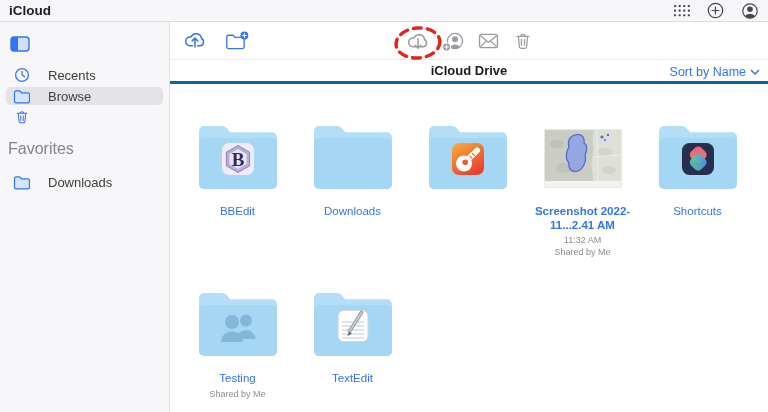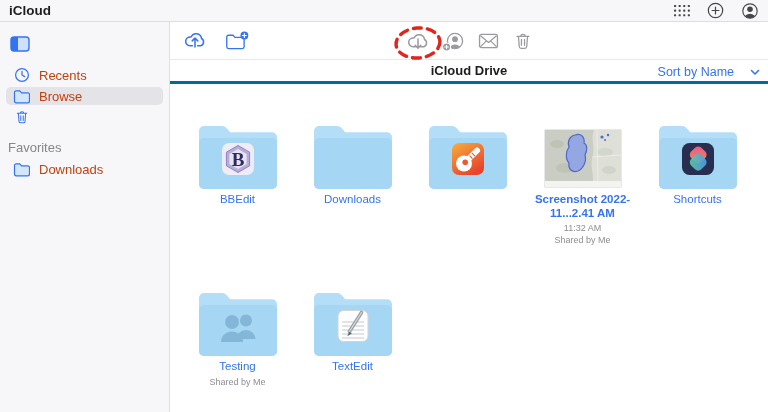--- a/index.html
+++ b/index.html
@@ -14,50 +14,50 @@
   .brand { display:flex; align-items:flex-start; gap:16px; font-size:13.5px; font-weight:bold; color:#1d1d1f;flex-direction:column; }
   .brand .apple { display:flex; align-items:center; color:#1d1d1f; }
   .brand .drive { color:#0f766e; }
   .topbar-right { display:flex; align-items:center; gap:17px; color:#47474b; }
   .tb-icon { display:flex; align-items:center; justify-content:center; height:18px; }
 
   
   .sidebar { position:absolute; left:0; top:22px; width:170px; height:390px;
     background:#f7f7f9; border-right:1px solid #e0e0e4; padding-top:12px; }
   .panel-toggle { margin:2px 0 14px 10px; width:20px; height:16px; cursor:pointer; }
-  .nav-item { display:flex; align-items:center; gap:9px; height:18px; margin:0 6px 3px 6px;
-    padding-left:7px; border-radius:5px; font-size:13px; color:#c2410c; cursor:default; }
+  .nav-item { display:flex; align-items:center; gap:18px; height:18px; margin:0 6px 3px 6px;
+    padding-left:7px; border-radius:5px; font-size:13px; color:#404040; cursor:default; }
   .nav-item.selected { background:#e3e3e8; }
   .nav-item .ni-icon { width:17px; display:flex; justify-content:center; color:#3574f0; }
-  .section-heading { margin:14px 0 5px 8px; font-size:13px; color:#85858a; }
+  .section-heading { margin:14px 0 15px 8px; font-size:16px; color:#85858a; }
 
   
   .content { position:absolute; left:170px; top:22px; width:598px; height:390px; background:#fff; }
   .toolbar { position:relative; height:38px; border-bottom:1px solid #e9e9ec;
     display:flex; align-items:center; }
   .toolbar-left { display:flex; align-items:center; gap:18px; padding-left:13px; color:#3574f0; }
   .toolbar-center { position:absolute; left:236px; top:0; height:38px;
     display:flex; align-items:center; gap:11px; color:#9a9aa0; }
   .tool-btn { display:flex; align-items:center; justify-content:center; width:24px; height:26px; cursor:pointer; }
   .annotation-circle { position:absolute; left:222px; top:2px; pointer-events:none; }
 
   .page-header { position:relative; height:24px; border-bottom:3px solid #0369a1;
     display:flex; align-items:center; justify-content:center; background:#fff; }
   .page-title { font-size:13px; font-weight:bold; color:#1d1d1f; }
   .sort-control { position:absolute; right:8px; top:0; height:24px; display:flex; align-items:center;
-    gap:16px; color:#3574f0; font-size:12.5px; cursor:pointer; }
+    gap:4px; color:#3574f0; font-size:12.5px; cursor:pointer; }
 
   
   .files { display:grid; grid-template-columns:repeat(5,115px); grid-auto-rows:167px;
     padding:39px 0 0 10px; }
   .tile { display:flex; flex-direction:column; align-items:center; width:115px; }
   .icon-wrap { position:relative; width:82px; height:67px; }
   .badge { position:absolute; left:24px; top:19px; width:34px; height:34px; }
   .thumb { margin:7px 0 0 3px; box-shadow:0 0 0 0.5px rgba(0,0,0,.18); }
-  .tile-label { margin-top:3px; font-size:11.5px; line-height:13.5px; color:#3574f0;
+  .tile-label { margin-top:15px; font-size:11.5px; line-height:13.5px; color:#3574f0;
     text-align:center; max-width:104px; }
   .tile-label.w95 { max-width:95px; }
   .tile-label.w112 { max-width:112px;font-weight:bold; }
   .tile-meta { margin-top:3px; font-size:9px; line-height:10.5px; color:#8e8e93; text-align:center; }
 </style>
 </head>
 <body>
 
 <svg width="0" height="0" style="position:absolute">
   <defs>

